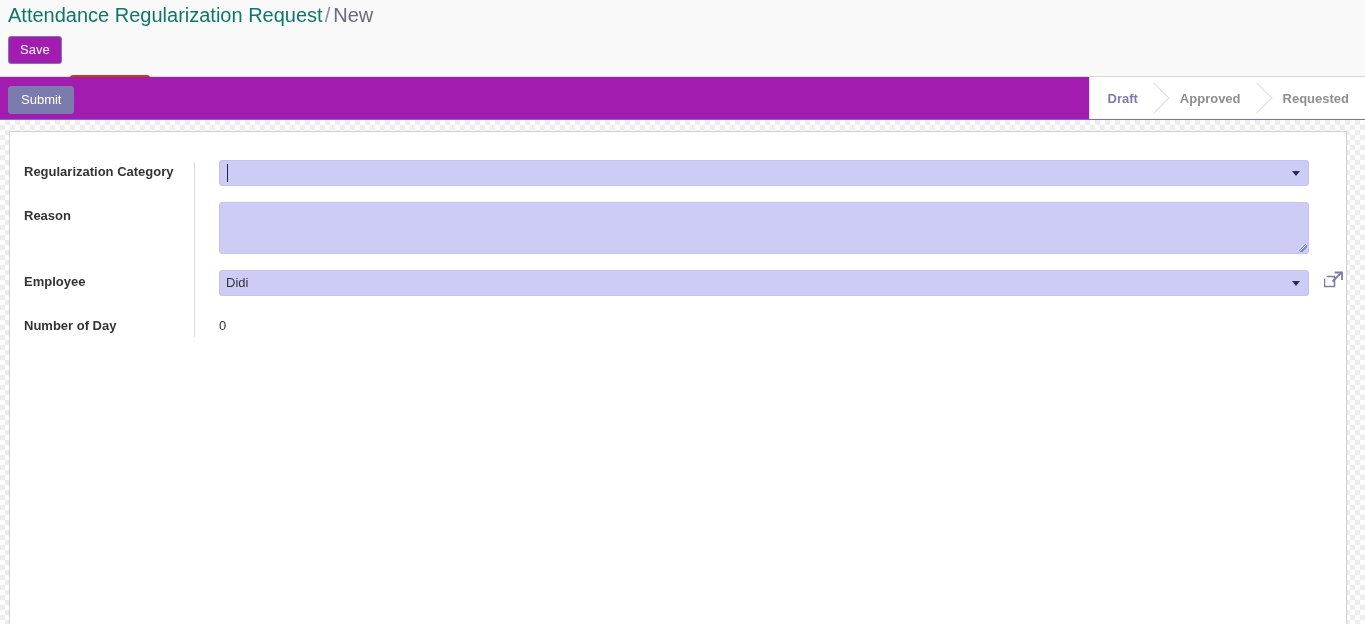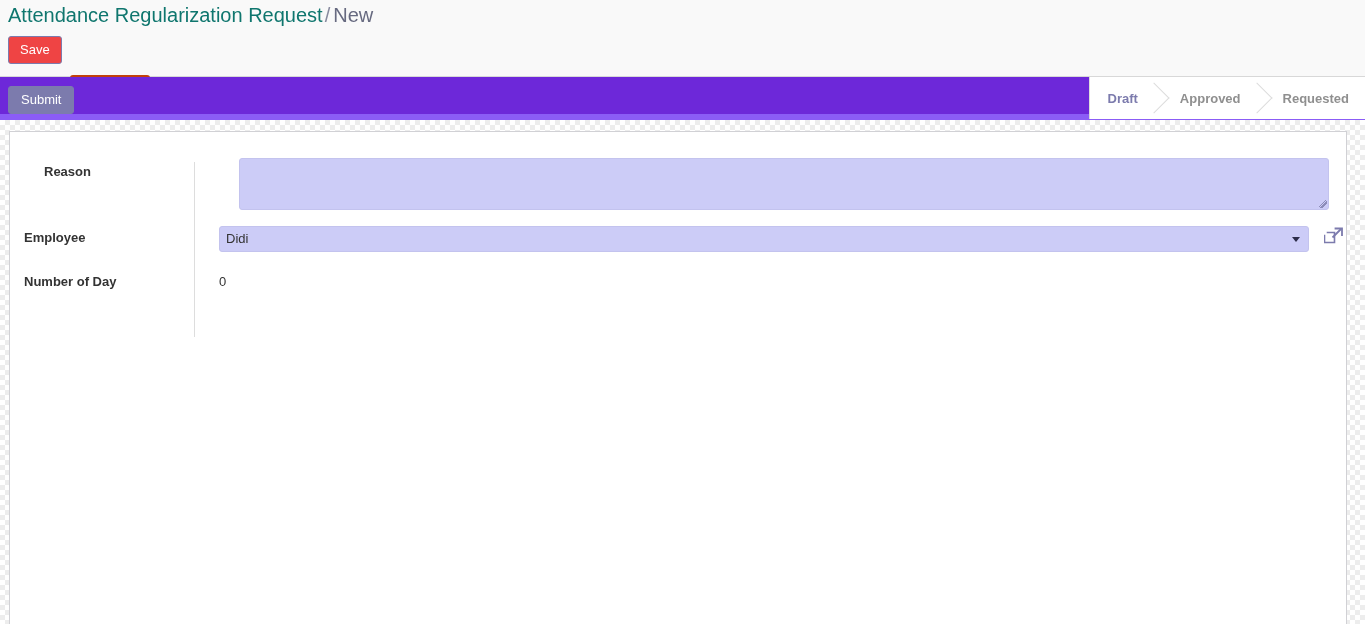--- a/index.html
+++ b/index.html
@@ -49,39 +49,39 @@
     display: inline-block;
     font-size: 13px;
     line-height: 16px;
     padding: 5px 11px;
     border-radius: 3px;
     vertical-align: top;
     cursor: pointer;
     font-family: "Liberation Sans", sans-serif;
   }
   .btn-primary {
-    background: #ef4444;
+    background: #a21caf;
     border: 1px solid #7c7bad;
     color: #ffffff;
   }
   .btn-default {
     background: #eab308;
     border: 7px solid #c2410c;
     color: #4c4c4c;
     margin-left: 8px;
     margin-top: 39px;
   }
 
   
   .statusbar {
     position: absolute;
     left: 0; top: 77px;
     width: 1365px; height: 43px;
-    background: #6d28d9;
-    border-bottom: 6px solid #8b5cf6;
+    background: #a21caf;
+    border-bottom: 1px solid #8b5cf6;
   }
   .statusbar-buttons {
     position: absolute;
     left: 8px; top: 9px;
   }
   .btn-submit {
     display: inline-block;
     background: #7c7bad;
     border: 1px solid #7c7bad;
     color: #ffffff;
@@ -344,22 +344,32 @@
 </div>
 
 <div class="view-bg"></div>
 
 <div class="sheet">
 
   <div class="group-divider"></div>
 
   <div class="group">
 
-
-    <div class="field-row" style="height:66px;margin-left:20px;">
+    <div class="field-row" style="height:44px;">
+      <div class="f-label">Regularization Category</div>
+      <div class="f-ctrl" style="top:-2px;">
+        <div class="input-select">
+          <span class="caret-text"></span>
+          <span></span>
+          <span class="caret"></span>
+        </div>
+      </div>
+    </div>
+
+    <div class="field-row" style="height:66px;">
       <div class="f-label">Reason</div>
       <div class="f-ctrl" style="top:-4px;">
         <div class="input-textarea">
           <span></span>
           <span class="resize-grip"></span>
         </div>
       </div>
     </div>
 
     <div class="field-row" style="height:36px;">

